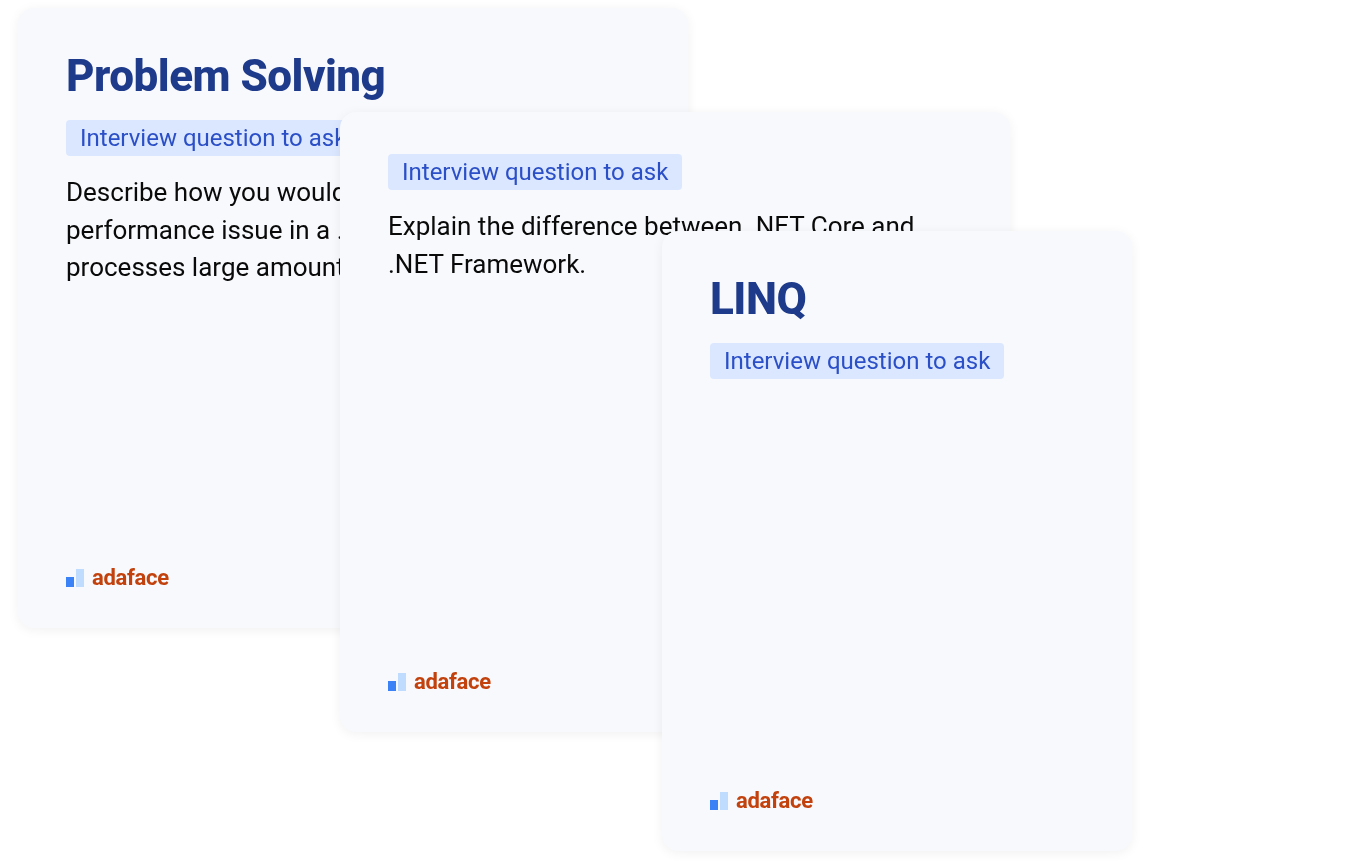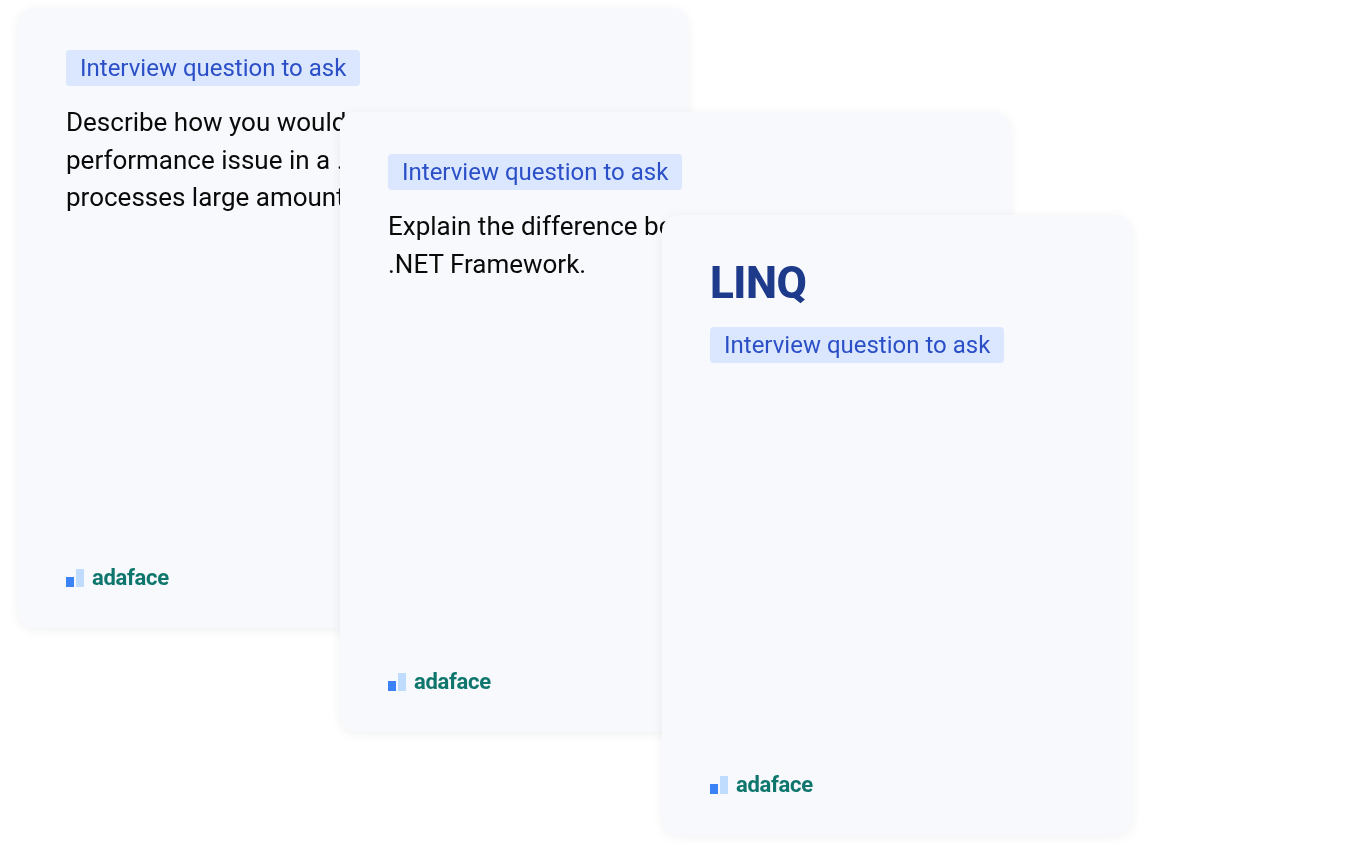--- a/index.html
+++ b/index.html
@@ -32,21 +32,21 @@
     }
     .card-2 {
       left: 340px;
       top: 112px;
       width: 670px;
       height: 620px;
       z-index: 2;
     }
     .card-3 {
       left: 662px;
-      top: 215px;
+      top: 231px;
       width: 470px;
       height: 620px;
       z-index: 3;
     }
     .card-title {
       font-size: 44px;
       font-weight: 800;
       color: #1e3a8a;
       margin-bottom: 18px;
       letter-spacing: -0.5px;
@@ -87,28 +87,29 @@
       height: 10px;
       background: #3b82f6;
     }
     .bar-2 {
       height: 18px;
       background: #bfdbfe;
     }
     .logo-text {
       font-size: 22px;
       font-weight: 700;
-      color: #0f766e;
+      color: #c2410c;
       letter-spacing: -0.3px;
     }
   </style>
 </head>
 <body>
 
 <div class="card card-1">
+  <h2 class="card-title">Problem Solving</h2>
   <span class="tag">Interview question to ask</span>
   <p class="question-text">Describe how you would troubleshoot a performance issue in a .NET application that processes large amounts of data.</p>
   <div class="logo-container">
     <span class="logo-icon">
       <span class="bar bar-1"></span>
       <span class="bar bar-2"></span>
     </span>
     <span class="logo-text">adaface</span>
   </div>
 </div>

